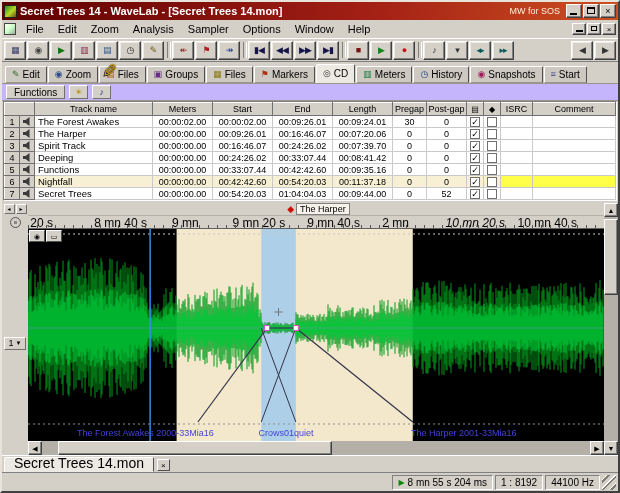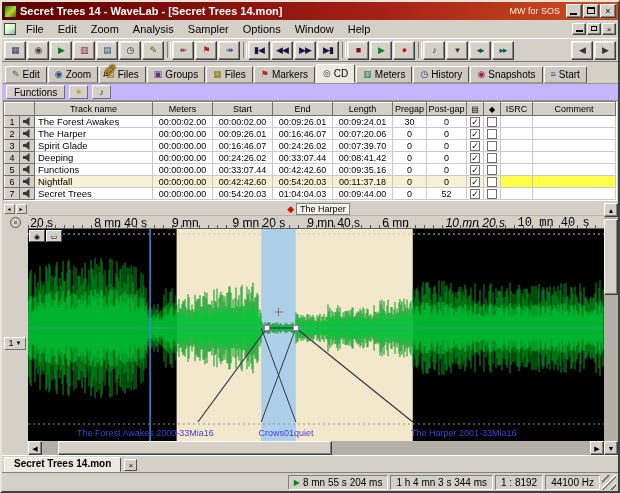--- a/index.html
+++ b/index.html
@@ -113,21 +113,21 @@
   .hs-track{flex:1;position:relative;background:#b4b0a8}
   .hs-thumb{position:absolute;left:3%;width:50%;top:0;bottom:0;background:#d4d0c8;border:1px solid;
     border-color:#fff #404040 #404040 #fff;box-shadow:inset -1px -1px 0 #808080}
   .vscroll{flex:0 0 14px;display:flex;flex-direction:column;background:#c1bdb5}
   .vs-track{flex:1;position:relative;background:#b4b0a8}
   .vs-thumb{position:absolute;top:2px;height:34%;left:0;right:0;background:#d4d0c8;border:1px solid;
     border-color:#fff #404040 #404040 #fff;box-shadow:inset -1px -1px 0 #808080}
 
   
   .doc-tab-row{flex:0 0 17px;display:flex;align-items:flex-end;padding:0 2px;background:#d4d0c8;border-top:1px solid #fff}
-  .doc-tab{display:flex;align-items:flex-start;height:15px;padding:0 9px;font-size:10px;font-weight:bold;
+  .doc-tab{display:flex;align-items:flex-end;height:15px;padding:0 9px;font-size:14px;font-weight:normal;
     background:#ece9e2;border:1px solid;border-color:#fff #505050 #ece9e2 #fff;border-radius:2px 2px 0 0}
   .doc-close{width:13px;height:12px;margin:0 0 1px 3px;padding:0;background:#d4d0c8;border:1px solid;
     border-color:#fff #505050 #505050 #fff;font-size:8px;line-height:9px}
   .statusbar{flex:0 0 19px;display:flex;align-items:center;gap:2px;padding:1px 2px;border-top:1px solid #808080;background:#d4d0c8}
   .status-fill{flex:1}
   .status-seg{display:flex;align-items:center;gap:3px;height:15px;padding:0 5px;font-size:10px;white-space:nowrap;
     border:1px solid;border-color:#808080 #fff #fff #808080}
   .seg-play{color:#0a8a0a;font-size:8px}
   .resize-grip{width:14px;height:15px;
     background:repeating-linear-gradient(135deg,transparent 0 3px,#fff 3px 4px,#807c74 4px 6px)}
@@ -371,21 +371,21 @@
             <td><span class="cb">✓</span></td>
             <td><span class="cb"></span></td>
             <td></td>
             <td></td>
           </tr>
           <tr class="row">
             <td class="rowhead">3</td>
             <td class="rowhead">
               <div class="speaker-icon"></div>
             </td>
-            <td class="name">Spirit Glade</td>
+            <td class="name">Spirit Track</td>
             <td>00:00:00.00</td>
             <td>00:16:46.07</td>
             <td>00:24:26.02</td>
             <td>00:07:39.70</td>
             <td>0</td>
             <td>0</td>
             <td><span class="cb">✓</span></td>
             <td><span class="cb"></span></td>
             <td></td>
             <td></td>
@@ -480,23 +480,23 @@
             <span class="marker-diamond" style="color: rgb(204, 17, 0);">◆</span>
             <span class="marker-label">The Harper</span>
           </div>
         </div>
       <div class="ruler">
           <span class="ruler-label" style="left: 0.4%;">20 s</span>
           <span class="ruler-label" style="left: 11.5%;">8 mn 40 s</span>
           <span class="ruler-label" style="left: 25%;">9 mn</span>
           <span class="ruler-label" style="left: 35.5%;">9 mn 20 s</span>
           <span class="ruler-label" style="left: 48.5%;">9 mn 40 s</span>
-          <span class="ruler-label" style="left: 61.5%;">6 mn</span>
+          <span class="ruler-label" style="left: 61.5%;">2 mn</span>
           <span class="ruler-label" style="left: 72.5%; font-style: italic;">10 mn 20 s</span>
-          <span class="ruler-label" style="left: 85%; font-family: Liberation Mono, monospace;">10 mn 40 s</span>
+          <span class="ruler-label" style="left: 85%;">10 mn 40 s</span>
         </div>
       <div class="wave-box">
         <svg id="wavesvg" xmlns="http://www.w3.org/2000/svg" width="576" height="212" viewBox="0 0 576 212">
             <rect x="0" y="0" width="576" height="212" fill="#000000"></rect>
             <rect x="148.608" y="0" width="236.16000000000003" height="212" fill="#f4e8cc"></rect>
             <rect x="233.28000000000003" y="0" width="34.56" height="212" fill="#aecfe8"></rect>
             <line x1="0" y1="5" x2="576" y2="5" stroke="#c8c8c8" stroke-width="1" stroke-dasharray="2,3"></line>
             <line x1="0" y1="195" x2="576" y2="195" stroke="#909090" stroke-width="1" stroke-dasharray="2,3"></line>
             <path d="M0 70.6L0 127.4M1 50.2L1 147.8M2 43.4L2 154.6M3 40.9L3 157.1M4 70.9L4 127.1M5 68.2L5 129.8M6 66.6L6 131.4M7 45.1L7 152.9M8 58.3L8 139.7M9 67.2L9 130.8M10 53.0L10 145.0M11 60.4L11 137.6M12 37.1L12 160.9M13 52.3L13 145.7M14 61.7L14 136.3M15 56.2L15 141.8M16 53.2L16 144.8M17 67.2L17 130.8M18 36.6L18 161.4M19 39.4L19 158.6M20 52.2L20 145.8M21 34.7L21 163.3M22 37.0L22 161.0M23 61.1L23 136.9M24 46.5L24 151.5M25 62.3L25 135.7M26 48.9L26 149.1M27 47.2L27 150.8M28 36.5L28 161.5M29 32.9L29 165.1M30 56.9L30 141.1M31 62.2L31 135.8M32 48.9L32 149.1M33 56.4L33 141.6M34 42.9L34 155.1M35 31.7L35 166.3M36 51.6L36 146.4M37 52.0L37 146.0M38 67.4L38 130.6M39 43.7L39 154.3M40 32.9L40 165.1M41 30.7L41 167.3M42 40.8L42 157.2M43 64.4L43 133.6M44 64.1L44 133.9M45 56.0L45 142.0M46 37.1L46 160.9M47 65.2L47 132.8M48 39.1L48 158.9M49 61.1L49 136.9M50 46.7L50 151.3M51 47.5L51 150.5M52 46.6L52 151.4M53 56.4L53 141.6M54 38.5L54 159.5M55 55.1L55 142.9M56 49.0L56 149.0M57 34.0L57 164.0M58 49.3L58 148.7M59 61.7L59 136.3M60 55.4L60 142.6M61 40.5L61 157.5M62 61.0L62 137.0M63 30.7L63 167.3M64 39.1L64 158.9M65 41.1L65 156.9M66 49.1L66 148.9M67 29.1L67 168.9M68 44.4L68 153.6M69 35.0L69 163.0M70 59.4L70 138.6M71 37.2L71 160.8M72 43.3L72 154.7M73 28.9L73 169.1M74 32.5L74 165.5M75 45.9L75 152.1M76 66.4L76 131.6M77 41.5L77 156.5M78 58.5L78 139.5M79 55.9L79 142.1M80 62.8L80 135.2M81 40.8L81 157.2M82 29.5L82 168.5M83 55.2L83 142.8M84 30.6L84 167.4M85 58.0L85 140.0M86 60.4L86 137.6M87 58.1L87 139.9M88 44.1L88 153.9M89 32.1L89 165.9M90 48.0L90 150.0M91 52.8L91 145.2M92 40.9L92 157.1M93 39.6L93 158.4M94 60.0L94 138.0M95 36.1L95 161.9M96 52.9L96 145.1M97 33.4L97 164.6M98 55.0L98 143.0M99 38.5L99 159.5M100 45.6L100 152.4M101 39.0L101 159.0M102 68.7L102 129.3M103 36.5L103 161.5M104 45.7L104 152.3M105 52.8L105 145.2M106 37.3L106 160.7M107 67.2L107 130.8M108 38.0L108 160.0M109 61.8L109 136.2M110 60.4L110 137.6M111 67.9L111 130.1M112 59.3L112 138.7M113 43.4L113 154.6M114 63.9L114 134.1M115 45.4L115 152.6M116 57.2L116 140.8M117 69.2L117 128.8M118 59.3L118 138.7M119 73.5L119 124.5M120 80.1L120 117.9M121 81.8L121 116.2M122 78.5L122 119.5M123 80.2L123 117.8M124 79.8L124 118.2M125 85.7L125 112.3M126 75.5L126 122.5M127 82.2L127 115.8M128 79.2L128 118.8M129 80.8L129 117.2M130 74.6L130 123.4M131 83.3L131 114.7M132 83.3L132 114.7M133 81.3L133 116.7M134 86.6L134 111.4M135 78.6L135 119.4M136 65.4L136 132.6M137 78.0L137 120.0M138 59.4L138 138.6M139 75.5L139 122.5M140 74.3L140 123.7M141 73.2L141 124.8M142 63.0L142 135.0M143 63.1L143 134.9M144 59.1L144 138.9M145 74.2L145 123.8M146 78.6L146 119.4M147 74.1L147 123.9M148 66.4L148 131.6M149 75.5L149 122.5M150 83.4L150 114.6M151 70.2L151 127.8M152 79.2L152 118.8M153 79.7L153 118.3M154 74.8L154 123.2M155 71.7L155 126.3M156 72.7L156 125.3M157 70.1L157 127.9M158 78.0L158 120.0M159 81.4L159 116.6M160 65.1L160 132.9M161 68.4L161 129.6M162 80.3L162 117.7M163 81.8L163 116.2M164 75.5L164 122.5M165 80.1L165 117.9M166 82.7L166 115.3M167 65.9L167 132.1M168 72.5L168 125.5M169 70.1L169 127.9M170 70.2L170 127.8M171 69.6L171 128.4M172 66.3L172 131.7M173 77.1L173 120.9M174 78.1L174 119.9M175 67.5L175 130.5M176 67.0L176 131.0M177 62.7L177 135.3M178 69.3L178 128.7M179 63.9L179 134.1M180 75.5L180 122.5M181 75.0L181 123.0M182 75.7L182 122.3M183 75.9L183 122.1M184 71.7L184 126.3M185 79.3L185 118.7M186 60.6L186 137.4M187 71.9L187 126.1M188 73.1L188 124.9M189 59.6L189 138.4M190 78.7L190 119.3M191 69.2L191 128.8M192 65.8L192 132.2M193 62.6L193 135.4M194 65.8L194 132.2M195 66.6L195 131.4M196 72.5L196 125.5M197 67.3L197 130.7M198 77.3L198 120.7M199 63.9L199 134.1M200 63.4L200 134.6M201 57.3L201 140.7M202 57.9L202 140.1M203 63.6L203 134.4M204 78.9L204 119.1M205 70.3L205 127.7M206 79.1L206 118.9M207 69.2L207 128.8M208 58.5L208 139.5M209 77.9L209 120.1M210 70.3L210 127.7M211 66.3L211 131.7M212 78.1L212 119.9M213 58.2L213 139.8M214 55.8L214 142.2M215 76.8L215 121.2M216 77.1L216 120.9M217 70.0L217 128.0M218 71.0L218 127.0M219 57.7L219 140.3M220 65.4L220 132.6M221 60.4L221 137.6M222 72.2L222 125.8M223 63.5L223 134.5M224 57.7L224 140.3M225 53.7L225 144.3M226 72.3L226 125.7M227 68.6L227 129.4M228 67.8L228 130.2M229 63.9L229 134.1M230 65.7L230 132.3M231 87.7L231 110.3M232 80.4L232 117.6M233 83.8L233 114.2M234 93.2L234 104.8M235 94.6L235 103.4M236 96.2L236 101.8M237 93.2L237 104.8M238 95.4L238 102.6M239 93.9L239 104.1M240 93.3L240 104.7M241 93.2L241 104.8M242 93.7L242 104.3M243 95.9L243 102.1M244 95.3L244 102.7M245 94.2L245 103.8M246 94.1L246 103.9M247 94.9L247 103.1M248 93.5L248 104.5M249 95.5L249 102.5M250 93.3L250 104.7M251 95.9L251 102.1M252 94.8L252 103.2M253 93.9L253 104.1M254 95.4L254 102.6M255 96.2L255 101.8M256 95.9L256 102.1M257 93.8L257 104.2M258 95.3L258 102.7M259 94.2L259 103.8M260 95.0L260 103.0M261 95.7L261 102.3M262 95.5L262 102.5M263 94.9L263 103.1M264 93.9L264 104.1M265 93.7L265 104.3M266 95.7L266 102.3M267 96.0L267 102.0M268 83.3L268 114.7M269 85.4L269 112.6M270 85.2L270 112.8M271 89.1L271 108.9M272 88.5L272 109.5M273 86.1L273 111.9M274 88.6L274 109.4M275 86.5L275 111.5M276 88.7L276 109.3M277 87.6L277 110.4M278 91.3L278 106.7M279 85.6L279 112.4M280 84.9L280 113.1M281 90.1L281 107.9M282 85.9L282 112.1M283 87.9L283 110.1M284 88.4L284 109.6M285 85.9L285 112.1M286 88.1L286 109.9M287 91.6L287 106.4M288 91.8L288 106.2M289 86.3L289 111.7M290 88.7L290 109.3M291 86.5L291 111.5M292 84.8L292 113.2M293 92.3L293 105.7M294 87.5L294 110.5M295 87.7L295 110.3M296 85.0L296 113.0M297 91.6L297 106.4M298 87.8L298 110.2M299 87.9L299 110.1M300 75.4L300 122.6M301 82.2L301 115.8M302 78.8L302 119.2M303 87.8L303 110.2M304 81.5L304 116.5M305 83.2L305 114.8M306 86.9L306 111.1M307 82.9L307 115.1M308 83.1L308 114.9M309 79.5L309 118.5M310 76.3L310 121.7M311 83.2L311 114.8M312 78.5L312 119.5M313 87.5L313 110.5M314 88.5L314 109.5M315 83.2L315 114.8M316 87.5L316 110.5M317 82.2L317 115.8M318 82.2L318 115.8M319 81.7L319 116.3M320 83.5L320 114.5M321 81.1L321 116.9M322 86.3L322 111.7M323 81.2L323 116.8M324 78.8L324 119.2M325 78.3L325 119.7M326 88.1L326 109.9M327 87.5L327 110.5M328 84.8L328 113.2M329 83.5L329 114.5M330 82.3L330 115.7M331 83.4L331 114.6M332 79.6L332 118.4M333 81.3L333 116.7M334 84.8L334 113.2M335 78.6L335 119.4M336 79.8L336 118.2M337 88.6L337 109.4M338 84.0L338 114.0M339 79.5L339 118.5M340 80.3L340 117.7M341 86.8L341 111.2M342 86.1L342 111.9M343 85.1L343 112.9M344 89.5L344 108.5M345 87.0L345 111.0M346 76.3L346 121.7M347 83.1L347 114.9M348 83.2L348 114.8M349 84.4L349 113.6M350 82.6L350 115.4M351 84.3L351 113.7M352 71.6L352 126.4M353 75.6L353 122.4M354 70.6L354 127.4M355 79.8L355 118.2M356 72.3L356 125.7M357 82.1L357 115.9M358 85.4L358 112.6M359 76.7L359 121.3M360 70.9L360 127.1M361 83.8L361 114.2M362 83.8L362 114.2M363 77.9L363 120.1M364 78.2L364 119.8M365 85.6L365 112.4M366 80.6L366 117.4M367 73.2L367 124.8M368 84.0L368 114.0M369 79.6L369 118.4M370 83.4L370 114.6M371 73.5L371 124.5M372 70.0L372 128.0M373 75.7L373 122.3M374 72.4L374 125.6M375 81.8L375 116.2M376 69.6L376 128.4M377 75.5L377 122.5M378 79.5L378 118.5M379 70.6L379 127.4M380 78.6L380 119.4M381 80.7L381 117.3M382 74.3L382 123.7M383 71.5L383 126.5M384 79.8L384 118.2M385 60.0L385 138.0M386 73.6L386 124.4M387 67.7L387 130.3M388 60.6L388 137.4M389 58.8L389 139.2M390 61.8L390 136.2M391 70.5L391 127.5M392 76.8L392 121.2M393 73.2L393 124.8M394 57.7L394 140.3M395 53.0L395 145.0M396 66.0L396 132.0M397 65.4L397 132.6M398 53.9L398 144.1M399 53.2L399 144.8M400 53.5L400 144.5M401 58.4L401 139.6M402 59.0L402 139.0M403 70.5L403 127.5M404 76.0L404 122.0M405 65.0L405 133.0M406 58.2L406 139.8M407 56.2L407 141.8M408 63.9L408 134.1M409 72.9L409 125.1M410 74.2L410 123.8M411 51.6L411 146.4M412 66.8L412 131.2M413 68.5L413 129.5M414 52.4L414 145.6M415 77.1L415 120.9M416 52.0L416 146.0M417 62.7L417 135.3M418 56.8L418 141.2M419 56.5L419 141.5M420 74.8L420 123.2M421 61.5L421 136.5M422 59.8L422 138.2M423 53.9L423 144.1M424 64.8L424 133.2M425 62.6L425 135.4M426 76.9L426 121.1M427 67.9L427 130.1M428 63.6L428 134.4M429 69.7L429 128.3M430 61.9L430 136.1M431 58.1L431 139.9M432 63.0L432 135.0M433 58.2L433 139.8M434 71.7L434 126.3M435 62.5L435 135.5M436 66.7L436 131.3M437 55.5L437 142.5M438 60.0L438 138.0M439 68.4L439 129.6M440 75.4L440 122.6M441 66.9L441 131.1M442 66.5L442 131.5M443 58.6L443 139.4M444 72.0L444 126.0M445 78.0L445 120.0M446 72.1L446 125.9M447 54.4L447 143.6M448 74.6L448 123.4M449 75.1L449 122.9M450 73.6L450 124.4M451 71.8L451 126.2M452 60.8L452 137.2M453 76.0L453 122.0M454 77.0L454 121.0M455 76.9L455 121.1M456 55.2L456 142.8M457 78.0L457 120.0M458 69.2L458 128.8M459 73.7L459 124.3M460 76.3L460 121.7M461 62.0L461 136.0M462 55.9L462 142.1M463 53.9L463 144.1M464 75.6L464 122.4M465 63.1L465 134.9M466 75.9L466 122.1M467 75.3L467 122.7M468 59.3L468 138.7M469 68.7L469 129.3M470 61.8L470 136.2M471 61.7L471 136.3M472 61.8L472 136.2M473 62.9L473 135.1M474 56.9L474 141.1M475 68.5L475 129.5M476 74.6L476 123.4M477 67.9L477 130.1M478 62.1L478 135.9M479 58.9L479 139.1M480 65.9L480 132.1M481 76.4L481 121.6M482 53.7L482 144.3M483 62.0L483 136.0M484 77.2L484 120.8M485 64.8L485 133.2M486 74.8L486 123.2M487 64.9L487 133.1M488 74.7L488 123.3M489 60.9L489 137.1M490 60.4L490 137.6M491 55.6L491 142.4M492 60.2L492 137.8M493 77.8L493 120.2M494 64.0L494 134.0M495 68.1L495 129.9M496 59.6L496 138.4M497 71.4L497 126.6M498 59.6L498 138.4M499 59.7L499 138.3M500 63.8L500 134.2M501 77.0L501 121.0M502 64.7L502 133.3M503 72.4L503 125.6M504 57.1L504 140.9M505 78.1L505 119.9M506 57.1L506 140.9M507 76.4L507 121.6M508 56.9L508 141.1M509 76.2L509 121.8M510 61.2L510 136.8M511 54.9L511 143.1M512 78.1L512 119.9M513 72.6L513 125.4M514 61.9L514 136.1M515 58.1L515 139.9M516 60.5L516 137.5M517 70.6L517 127.4M518 73.2L518 124.8M519 58.4L519 139.6M520 62.0L520 136.0M521 63.5L521 134.5M522 57.2L522 140.8M523 76.5L523 121.5M524 66.9L524 131.1M525 65.5L525 132.5M526 57.4L526 140.6M527 63.7L527 134.3M528 61.9L528 136.1M529 66.9L529 131.1M530 56.7L530 141.3M531 71.4L531 126.6M532 61.3L532 136.7M533 54.1L533 143.9M534 74.7L534 123.3M535 66.5L535 131.5M536 55.0L536 143.0M537 68.9L537 129.1M538 53.9L538 144.1M539 67.1L539 130.9M540 67.5L540 130.5M541 76.0L541 122.0M542 69.7L542 128.3M543 58.2L543 139.8M544 58.4L544 139.6M545 64.6L545 133.4M546 77.2L546 120.8M547 57.4L547 140.6M548 65.9L548 132.1M549 68.0L549 130.0M550 73.5L550 124.5M551 74.5L551 123.5M552 54.3L552 143.7M553 62.5L553 135.5M554 76.4L554 121.6M555 76.5L555 121.5M556 58.2L556 139.8M557 67.8L557 130.2M558 68.3L558 129.7M559 69.9L559 128.1M560 72.7L560 125.3M561 75.5L561 122.5M562 69.8L562 128.2M563 67.5L563 130.5M564 74.0L564 124.0M565 68.5L565 129.5M566 68.8L566 129.2M567 64.2L567 133.8M568 53.9L568 144.1M569 72.6L569 125.4M570 75.4L570 122.6M571 58.9L571 139.1M572 51.2L572 146.8M573 70.5L573 127.5M574 74.0L574 124.0M575 60.6L575 137.4" stroke="#009a1c" stroke-width="1" fill="none"></path>
             <path d="M0 83.4L0 114.6M1 72.1L1 125.9M2 68.4L2 129.6M3 67.0L3 131.0M4 83.6L4 114.4M5 82.1L5 115.9M6 81.2L6 116.8M7 69.4L7 128.6M8 76.6L8 121.4M9 81.5L9 116.5M10 73.7L10 124.3M11 77.8L11 120.2M12 65.0L12 133.0M13 73.3L13 124.7M14 78.5L14 119.5M15 75.5L15 122.5M16 73.8L16 124.2M17 81.5L17 116.5M18 64.7L18 133.3M19 66.2L19 131.8M20 73.2L20 124.8M21 63.7L21 134.3M22 64.9L22 133.1M23 78.1L23 119.9M24 70.1L24 127.9M25 78.8L25 119.2M26 71.4L26 126.6M27 70.5L27 127.5M28 64.7L28 133.3M29 62.7L29 135.3M30 75.8L30 122.2M31 78.8L31 119.2M32 71.4L32 126.6M33 75.6L33 122.4M34 68.2L34 129.8M35 62.0L35 136.0M36 72.9L36 125.1M37 73.1L37 124.9M38 81.6L38 116.4M39 68.6L39 129.4M40 62.7L40 135.3M41 61.4L41 136.6M42 67.0L42 131.0M43 80.0L43 118.0M44 79.8L44 118.2M45 75.4L45 122.6M46 64.9L46 133.1M47 80.4L47 117.6M48 66.1L48 131.9M49 78.2L49 119.8M50 70.2L50 127.8M51 70.7L51 127.3M52 70.2L52 127.8M53 75.5L53 122.5M54 65.7L54 132.3M55 74.9L55 123.1M56 71.5L56 126.5M57 63.3L57 134.7M58 71.6L58 126.4M59 78.5L59 119.5M60 75.0L60 123.0M61 66.8L61 131.2M62 78.1L62 119.9M63 61.4L63 136.6M64 66.0L64 132.0M65 67.2L65 130.8M66 71.6L66 126.4M67 60.5L67 137.5M68 69.0L68 129.0M69 63.8L69 134.2M70 77.2L70 120.8M71 65.0L71 133.0M72 68.3L72 129.7M73 60.5L73 137.5M74 62.4L74 135.6M75 69.8L75 128.2M76 81.0L76 117.0M77 67.4L77 130.6M78 76.8L78 121.2M79 75.3L79 122.7M80 79.1L80 118.9M81 67.0L81 131.0M82 60.8L82 137.2M83 74.9L83 123.1M84 61.4L84 136.6M85 76.5L85 121.5M86 77.8L86 120.2M87 76.5L87 121.5M88 68.8L88 129.2M89 62.2L89 135.8M90 70.9L90 127.1M91 73.6L91 124.4M92 67.1L92 130.9M93 66.3L93 131.7M94 77.6L94 120.4M95 64.4L95 133.6M96 73.6L96 124.4M97 62.9L97 135.1M98 74.8L98 123.2M99 65.7L99 132.3M100 69.7L100 128.3M101 66.0L101 132.0M102 82.4L102 115.6M103 64.6L103 133.4M104 69.7L104 128.3M105 73.6L105 124.4M106 65.1L106 132.9M107 81.5L107 116.5M108 65.4L108 132.6M109 78.5L109 119.5M110 77.8L110 120.2M111 81.9L111 116.1M112 77.2L112 120.8M113 68.4L113 129.6M114 79.7L114 118.3M115 69.5L115 128.5M116 76.0L116 122.0M117 82.6L117 115.4M118 77.2L118 120.8M119 85.0L119 113.0M120 88.6L120 109.4M121 89.5L121 108.5M122 87.7L122 110.3M123 88.6L123 109.4M124 88.4L124 109.6M125 91.7L125 106.3M126 86.1L126 111.9M127 89.8L127 108.2M128 88.1L128 109.9M129 89.0L129 109.0M130 85.6L130 112.4M131 90.4L131 107.6M132 90.4L132 107.6M133 89.3L133 108.7M134 92.2L134 105.8M135 87.8L135 110.2M136 80.5L136 117.5M137 87.5L137 110.5M138 77.2L138 120.8M139 86.1L139 111.9M140 85.4L140 112.6M141 84.8L141 113.2M142 79.2L142 118.8M143 79.3L143 118.7M144 77.0L144 121.0M145 85.3L145 112.7M146 87.8L146 110.2M147 85.3L147 112.7M148 81.1L148 116.9M149 86.1L149 111.9M150 90.4L150 107.6M151 83.2L151 114.8M152 88.1L152 109.9M153 88.4L153 109.6M154 85.7L154 112.3M155 84.0L155 114.0M156 84.5L156 113.5M157 83.1L157 114.9M158 87.4L158 110.6M159 89.3L159 108.7M160 80.3L160 117.7M161 82.2L161 115.8M162 88.7L162 109.3M163 89.5L163 108.5M164 86.1L164 111.9M165 88.6L165 109.4M166 90.0L166 108.0M167 80.8L167 117.2M168 84.4L168 113.6M169 83.1L169 114.9M170 83.2L170 114.8M171 82.8L171 115.2M172 81.0L172 117.0M173 86.9L173 111.1M174 87.5L174 110.5M175 81.7L175 116.3M176 81.4L176 116.6M177 79.0L177 119.0M178 82.6L178 115.4M179 79.7L179 118.3M180 86.1L180 111.9M181 85.8L181 112.2M182 86.2L182 111.8M183 86.3L183 111.7M184 84.0L184 114.0M185 88.2L185 109.8M186 77.9L186 120.1M187 84.1L187 113.9M188 84.7L188 113.3M189 77.3L189 120.7M190 87.8L190 110.2M191 82.6L191 115.4M192 80.7L192 117.3M193 79.0L193 119.0M194 80.7L194 117.3M195 81.2L195 116.8M196 84.4L196 113.6M197 81.6L197 116.4M198 87.1L198 110.9M199 79.7L199 118.3M200 79.4L200 118.6M201 76.1L201 121.9M202 76.4L202 121.6M203 79.6L203 118.4M204 88.0L204 110.0M205 83.2L205 114.8M206 88.1L206 109.9M207 82.6L207 115.4M208 76.7L208 121.3M209 87.4L209 110.6M210 83.2L210 114.8M211 81.0L211 117.0M212 87.5L212 110.5M213 76.6L213 121.4M214 75.2L214 122.8M215 86.8L215 111.2M216 87.0L216 111.0M217 83.1L217 114.9M218 83.6L218 114.4M219 76.3L219 121.7M220 80.5L220 117.5M221 77.8L221 120.2M222 84.3L222 113.7M223 79.4L223 118.6M224 76.3L224 121.7M225 74.1L225 123.9M226 84.3L226 113.7M227 82.3L227 115.7M228 81.8L228 116.2M229 79.7L229 118.3M230 80.7L230 117.3M231 92.8L231 105.2M232 88.8L232 109.2M233 90.6L233 107.4M234 95.8L234 102.2M235 96.6L235 101.4M236 97.4L236 100.6M237 95.8L237 102.2M238 97.0L238 101.0M239 96.2L239 101.8M240 95.9L240 102.1M241 95.8L241 102.2M242 96.1L242 101.9M243 97.3L243 100.7M244 97.0L244 101.0M245 96.4L245 101.6M246 96.3L246 101.7M247 96.7L247 101.3M248 96.0L248 102.0M249 97.0L249 101.0M250 95.9L250 102.1M251 97.3L251 100.7M252 96.7L252 101.3M253 96.2L253 101.8M254 97.0L254 101.0M255 97.5L255 100.5M256 97.3L256 100.7M257 96.1L257 101.9M258 97.0L258 101.0M259 96.3L259 101.7M260 96.8L260 101.2M261 97.2L261 100.8M262 97.1L262 100.9M263 96.7L263 101.3M264 96.2L264 101.8M265 96.1L265 101.9M266 97.2L266 100.8M267 97.3L267 100.7M268 90.4L268 107.6M269 91.5L269 106.5M270 91.4L270 106.6M271 93.6L271 104.4M272 93.2L272 104.8M273 91.9L273 106.1M274 93.3L274 104.7M275 92.1L275 105.9M276 93.4L276 104.6M277 92.7L277 105.3M278 94.7L278 103.3M279 91.7L279 106.3M280 91.2L280 106.8M281 94.1L281 103.9M282 91.8L282 106.2M283 92.9L283 105.1M284 93.2L284 104.8M285 91.8L285 106.2M286 93.0L286 105.0M287 94.9L287 103.1M288 95.0L288 103.0M289 92.0L289 106.0M290 93.3L290 104.7M291 92.1L291 105.9M292 91.2L292 106.8M293 95.3L293 102.7M294 92.7L294 105.3M295 92.8L295 105.2M296 91.3L296 106.7M297 94.9L297 103.1M298 92.8L298 105.2M299 92.9L299 105.1M300 86.0L300 112.0M301 89.8L301 108.2M302 87.9L302 110.1M303 92.8L303 105.2M304 89.4L304 108.6M305 90.3L305 107.7M306 92.4L306 105.6M307 90.1L307 107.9M308 90.3L308 107.7M309 88.3L309 109.7M310 86.5L310 111.5M311 90.3L311 107.7M312 87.7L312 110.3M313 92.7L313 105.3M314 93.2L314 104.8M315 90.3L315 107.7M316 92.7L316 105.3M317 89.8L317 108.2M318 89.8L318 108.2M319 89.5L319 108.5M320 90.5L320 107.5M321 89.1L321 108.9M322 92.0L322 106.0M323 89.2L323 108.8M324 87.9L324 110.1M325 87.6L325 110.4M326 93.0L326 105.0M327 92.7L327 105.3M328 91.2L328 106.8M329 90.5L329 107.5M330 89.8L330 108.2M331 90.4L331 107.6M332 88.3L332 109.7M333 89.3L333 108.7M334 91.2L334 106.8M335 87.8L335 110.2M336 88.4L336 109.6M337 93.3L337 104.7M338 90.8L338 107.2M339 88.2L339 109.8M340 88.7L340 109.3M341 92.3L341 105.7M342 91.9L342 106.1M343 91.3L343 106.7M344 93.8L344 104.2M345 92.4L345 105.6M346 86.5L346 111.5M347 90.2L347 107.8M348 90.3L348 107.7M349 91.0L349 107.0M350 90.0L350 108.0M351 90.9L351 107.1M352 83.9L352 114.1M353 86.1L353 111.9M354 83.4L354 114.6M355 88.4L355 109.6M356 84.3L356 113.7M357 89.7L357 108.3M358 91.5L358 106.5M359 86.7L359 111.3M360 83.5L360 114.5M361 90.6L361 107.4M362 90.6L362 107.4M363 87.4L363 110.6M364 87.6L364 110.4M365 91.6L365 106.4M366 88.9L366 109.1M367 84.8L367 113.2M368 90.7L368 107.3M369 88.4L369 109.6M370 90.4L370 107.6M371 84.9L371 113.1M372 83.0L372 115.0M373 86.2L373 111.8M374 84.4L374 113.6M375 89.6L375 108.4M376 82.8L376 115.2M377 86.0L377 112.0M378 88.3L378 109.7M379 83.4L379 114.6M380 87.8L380 110.2M381 88.9L381 109.1M382 85.4L382 112.6M383 83.9L383 114.1M384 88.4L384 109.6M385 77.6L385 120.4M386 85.0L386 113.0M387 81.8L387 116.2M388 77.9L388 120.1M389 76.9L389 121.1M390 78.5L390 119.5M391 83.4L391 114.6M392 86.8L392 111.2M393 84.8L393 113.2M394 76.3L394 121.7M395 73.7L395 124.3M396 80.9L396 117.1M397 80.5L397 117.5M398 74.2L398 123.8M399 73.8L399 124.2M400 74.0L400 124.0M401 76.7L401 121.3M402 77.0L402 121.0M403 83.3L403 114.7M404 86.4L404 111.6M405 80.3L405 117.7M406 76.5L406 121.5M407 75.5L407 122.5M408 79.7L408 118.3M409 84.6L409 113.4M410 85.4L410 112.6M411 73.0L411 125.0M412 81.3L412 116.7M413 82.2L413 115.8M414 73.4L414 124.6M415 86.9L415 111.1M416 73.1L416 124.9M417 79.0L417 119.0M418 75.8L418 122.2M419 75.6L419 122.4M420 85.7L420 112.3M421 78.4L421 119.6M422 77.5L422 120.5M423 74.2L423 123.8M424 80.2L424 117.8M425 79.0L425 119.0M426 86.8L426 111.2M427 81.9L427 116.1M428 79.5L428 118.5M429 82.9L429 115.1M430 78.6L430 119.4M431 76.5L431 121.5M432 79.2L432 118.8M433 76.6L433 121.4M434 84.0L434 114.0M435 78.9L435 119.1M436 81.2L436 116.8M437 75.0L437 123.0M438 77.5L438 120.5M439 82.2L439 115.8M440 86.0L440 112.0M441 81.4L441 116.6M442 81.1L442 116.9M443 76.8L443 121.2M444 84.1L444 113.9M445 87.4L445 110.6M446 84.2L446 113.8M447 74.5L447 123.5M448 85.6L448 112.4M449 85.9L449 112.1M450 85.1L450 112.9M451 84.0L451 114.0M452 78.0L452 120.0M453 86.3L453 111.7M454 86.9L454 111.1M455 86.8L455 111.2M456 74.9L456 123.1M457 87.5L457 110.5M458 82.6L458 115.4M459 85.1L459 112.9M460 86.5L460 111.5M461 78.6L461 119.4M462 75.3L462 122.7M463 74.2L463 123.8M464 86.1L464 111.9M465 79.2L465 118.8M466 86.3L466 111.7M467 86.0L467 112.0M468 77.1L468 120.9M469 82.3L469 115.7M470 78.6L470 119.4M471 78.5L471 119.5M472 78.6L472 119.4M473 79.1L473 118.9M474 75.8L474 122.2M475 82.2L475 115.8M476 85.6L476 112.4M477 81.9L477 116.1M478 78.7L478 119.3M479 76.9L479 121.1M480 80.8L480 117.2M481 86.6L481 111.4M482 74.1L482 123.9M483 78.7L483 119.3M484 87.0L484 111.0M485 80.2L485 117.8M486 85.7L486 112.3M487 80.3L487 117.7M488 85.7L488 112.3M489 78.0L489 120.0M490 77.8L490 120.2M491 75.1L491 122.9M492 77.7L492 120.3M493 87.3L493 110.7M494 79.7L494 118.3M495 82.0L495 116.0M496 77.3L496 120.7M497 83.8L497 114.2M498 77.4L498 120.6M499 77.4L499 120.6M500 79.6L500 118.4M501 86.9L501 111.1M502 80.2L502 117.8M503 84.4L503 113.6M504 75.9L504 122.1M505 87.5L505 110.5M506 76.0L506 122.0M507 86.6L507 111.4M508 75.8L508 122.2M509 86.5L509 111.5M510 78.2L510 119.8M511 74.8L511 123.2M512 87.5L512 110.5M513 84.5L513 113.5M514 78.6L514 119.4M515 76.5L515 121.5M516 77.8L516 120.2M517 83.4L517 114.6M518 84.8L518 113.2M519 76.7L519 121.3M520 78.6L520 119.4M521 79.5L521 118.5M522 76.0L522 122.0M523 86.6L523 111.4M524 81.4L524 116.6M525 80.6L525 117.4M526 76.1L526 121.9M527 79.6L527 118.4M528 78.6L528 119.4M529 81.4L529 116.6M530 75.7L530 122.3M531 83.8L531 114.2M532 78.2L532 119.8M533 74.3L533 123.7M534 85.6L534 112.4M535 81.2L535 116.8M536 74.8L536 123.2M537 82.5L537 115.5M538 74.2L538 123.8M539 81.5L539 116.5M540 81.7L540 116.3M541 86.3L541 111.7M542 82.9L542 115.1M543 76.5L543 121.5M544 76.6L544 121.4M545 80.1L545 117.9M546 87.0L546 111.0M547 76.1L547 121.9M548 80.8L548 117.2M549 82.0L549 116.0M550 85.0L550 113.0M551 85.5L551 112.5M552 74.4L552 123.6M553 78.9L553 119.1M554 86.5L554 111.5M555 86.6L555 111.4M556 76.6L556 121.4M557 81.8L557 116.2M558 82.1L558 115.9M559 83.0L559 115.0M560 84.6L560 113.4M561 86.1L561 111.9M562 82.9L562 115.1M563 81.7L563 116.3M564 85.2L564 112.8M565 82.2L565 115.8M566 82.4L566 115.6M567 79.8L567 118.2M568 74.2L568 123.8M569 84.5L569 113.5M570 86.0L570 112.0M571 76.9L571 121.1M572 72.7L572 125.3M573 83.3L573 114.7M574 85.3L574 112.7M575 77.9L575 120.1" stroke="#00c838" stroke-width="1" fill="none"></path>
@@ -544,23 +544,20 @@
     <button class="doc-close">×</button>
   </div>
 
   <div class="statusbar">
     <div class="status-fill"></div>
     <div class="status-seg">
         <span class="seg-play">▶</span>
         <span>8 mn 55 s 204 ms</span>
       </div>
       <div class="status-seg">
-        <span>1 h 4 mn 3 s 344 ms</span>
-      </div>
-      <div class="status-seg">
         <span>1 : 8192</span>
       </div>
       <div class="status-seg">
         <span>44100 Hz</span>
       </div>
       <div class="resize-grip"></div>
   </div>
 
   <div class="mouse-cursor">✎</div>
 </div>

